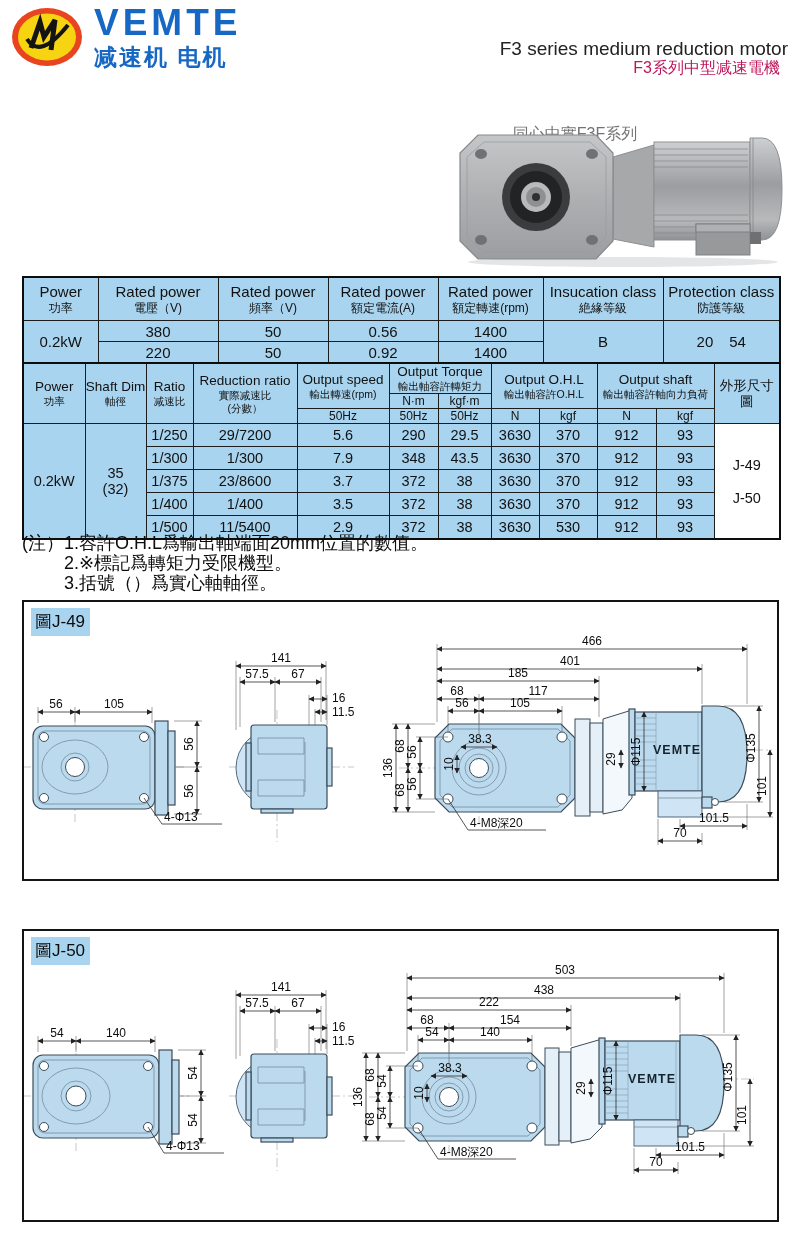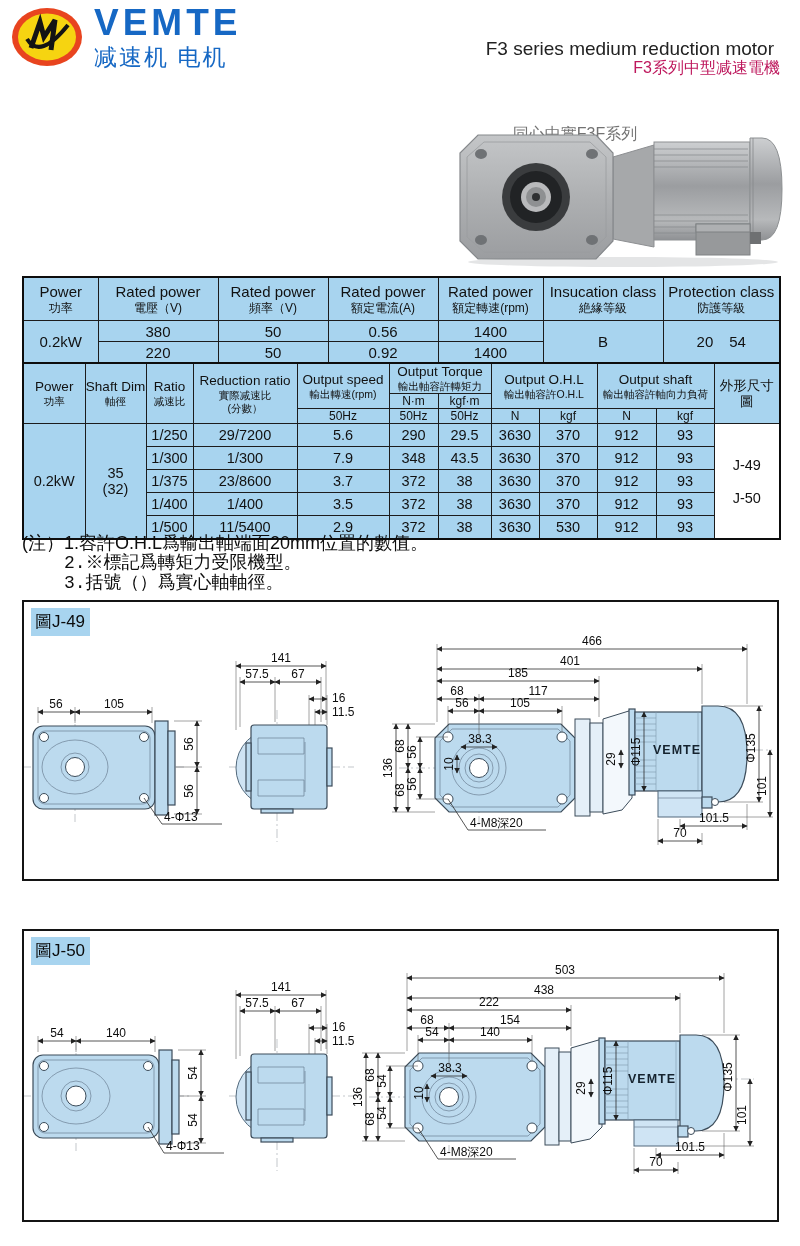--- a/index.html
+++ b/index.html
@@ -2,22 +2,22 @@
 <html><head>
 <meta charset="utf-8">
 <style>
   html,body{margin:0;padding:0;}
   body{width:800px;height:1246px;position:relative;background:#fff;
        font-family:"Liberation Sans","DejaVu Sans",sans-serif;color:#111;}
   .abs{position:absolute;}
   
   .logo{left:10px;top:6px;display:flex;align-items:flex-start;gap:8px;}
   .brand-name{font-size:37px;font-weight:bold;color:#1668c4;letter-spacing:4px;line-height:34px;}
-  .brand-sub{font-size:23px;font-weight:normal;color:#1668c4;letter-spacing:2px;margin-top:2px;}
-  .title-en{right:26px;top:38px;font-size:19px;color:#222;}
+  .brand-sub{font-size:23px;font-weight:bold;color:#1668c4;letter-spacing:2px;margin-top:2px;}
+  .title-en{right:12px;top:38px;font-size:19px;color:#222;}
   .title-zh{right:20px;top:58px;font-size:16px;color:#be185d;}
   .series-zh{left:430px;top:76px;width:290px;text-align:center;font-size:16px;color:#737373;margin-top:48px;}
   
   table{border-collapse:collapse;table-layout:fixed;}
   .t{border:2px solid #0d0d0d;}
   .t th,.t td{border:1px solid #1c1c1c;background:#a8d4ef;text-align:center;
               vertical-align:middle;padding:0;overflow:hidden;font-weight:normal;}
   .t1{left:22px;top:276px;}
   .t1 th{height:42px;}
   .t1 td{height:20px;font-size:15px;}
@@ -27,21 +27,21 @@
   .hzh{font-size:12px;line-height:15px;}
   .t2 .hen{font-size:13.5px;line-height:16px;}
   .t2 .hzh{font-size:10.5px;line-height:13px;}
   .sub{font-size:12px;}
   .bigcell{font-size:22px;}
   .figcell{background:#fff !important;font-size:15px;}
   .figcell div{margin:17px 0;}
   .gap-l{margin-left:16px;}
   
   .notes{left:22px;top:533px;font-size:18px;line-height:20px;color:#0d0d0d;}
-  .notes .ind{padding-left:42px;font-family:Liberation Mono, monospace;}
+  .notes .ind{padding-left:42px;}
   
   .panel{position:absolute;left:22px;width:753px;border:2px solid #141414;background:#fff;}
   .p1{top:600px;height:277px;}
   .p2{top:929px;height:289px;}
   .ptitle{position:absolute;left:7px;top:6px;display:flex;align-items:center;gap:13px;z-index:2;}
   .ptag{background:#a8d4ef;font-size:17px;padding:2px 5px 3px 4px;color:#0b0b0b;}
   .pmodel{font-size:19px;font-weight:bold;color:#0b0b0b;letter-spacing:.2px;}
   .dwg{position:absolute;left:0;top:0;}
   
   .bodyf{fill:#bcdaee;stroke:#3c4c5a;stroke-width:1.2;}

